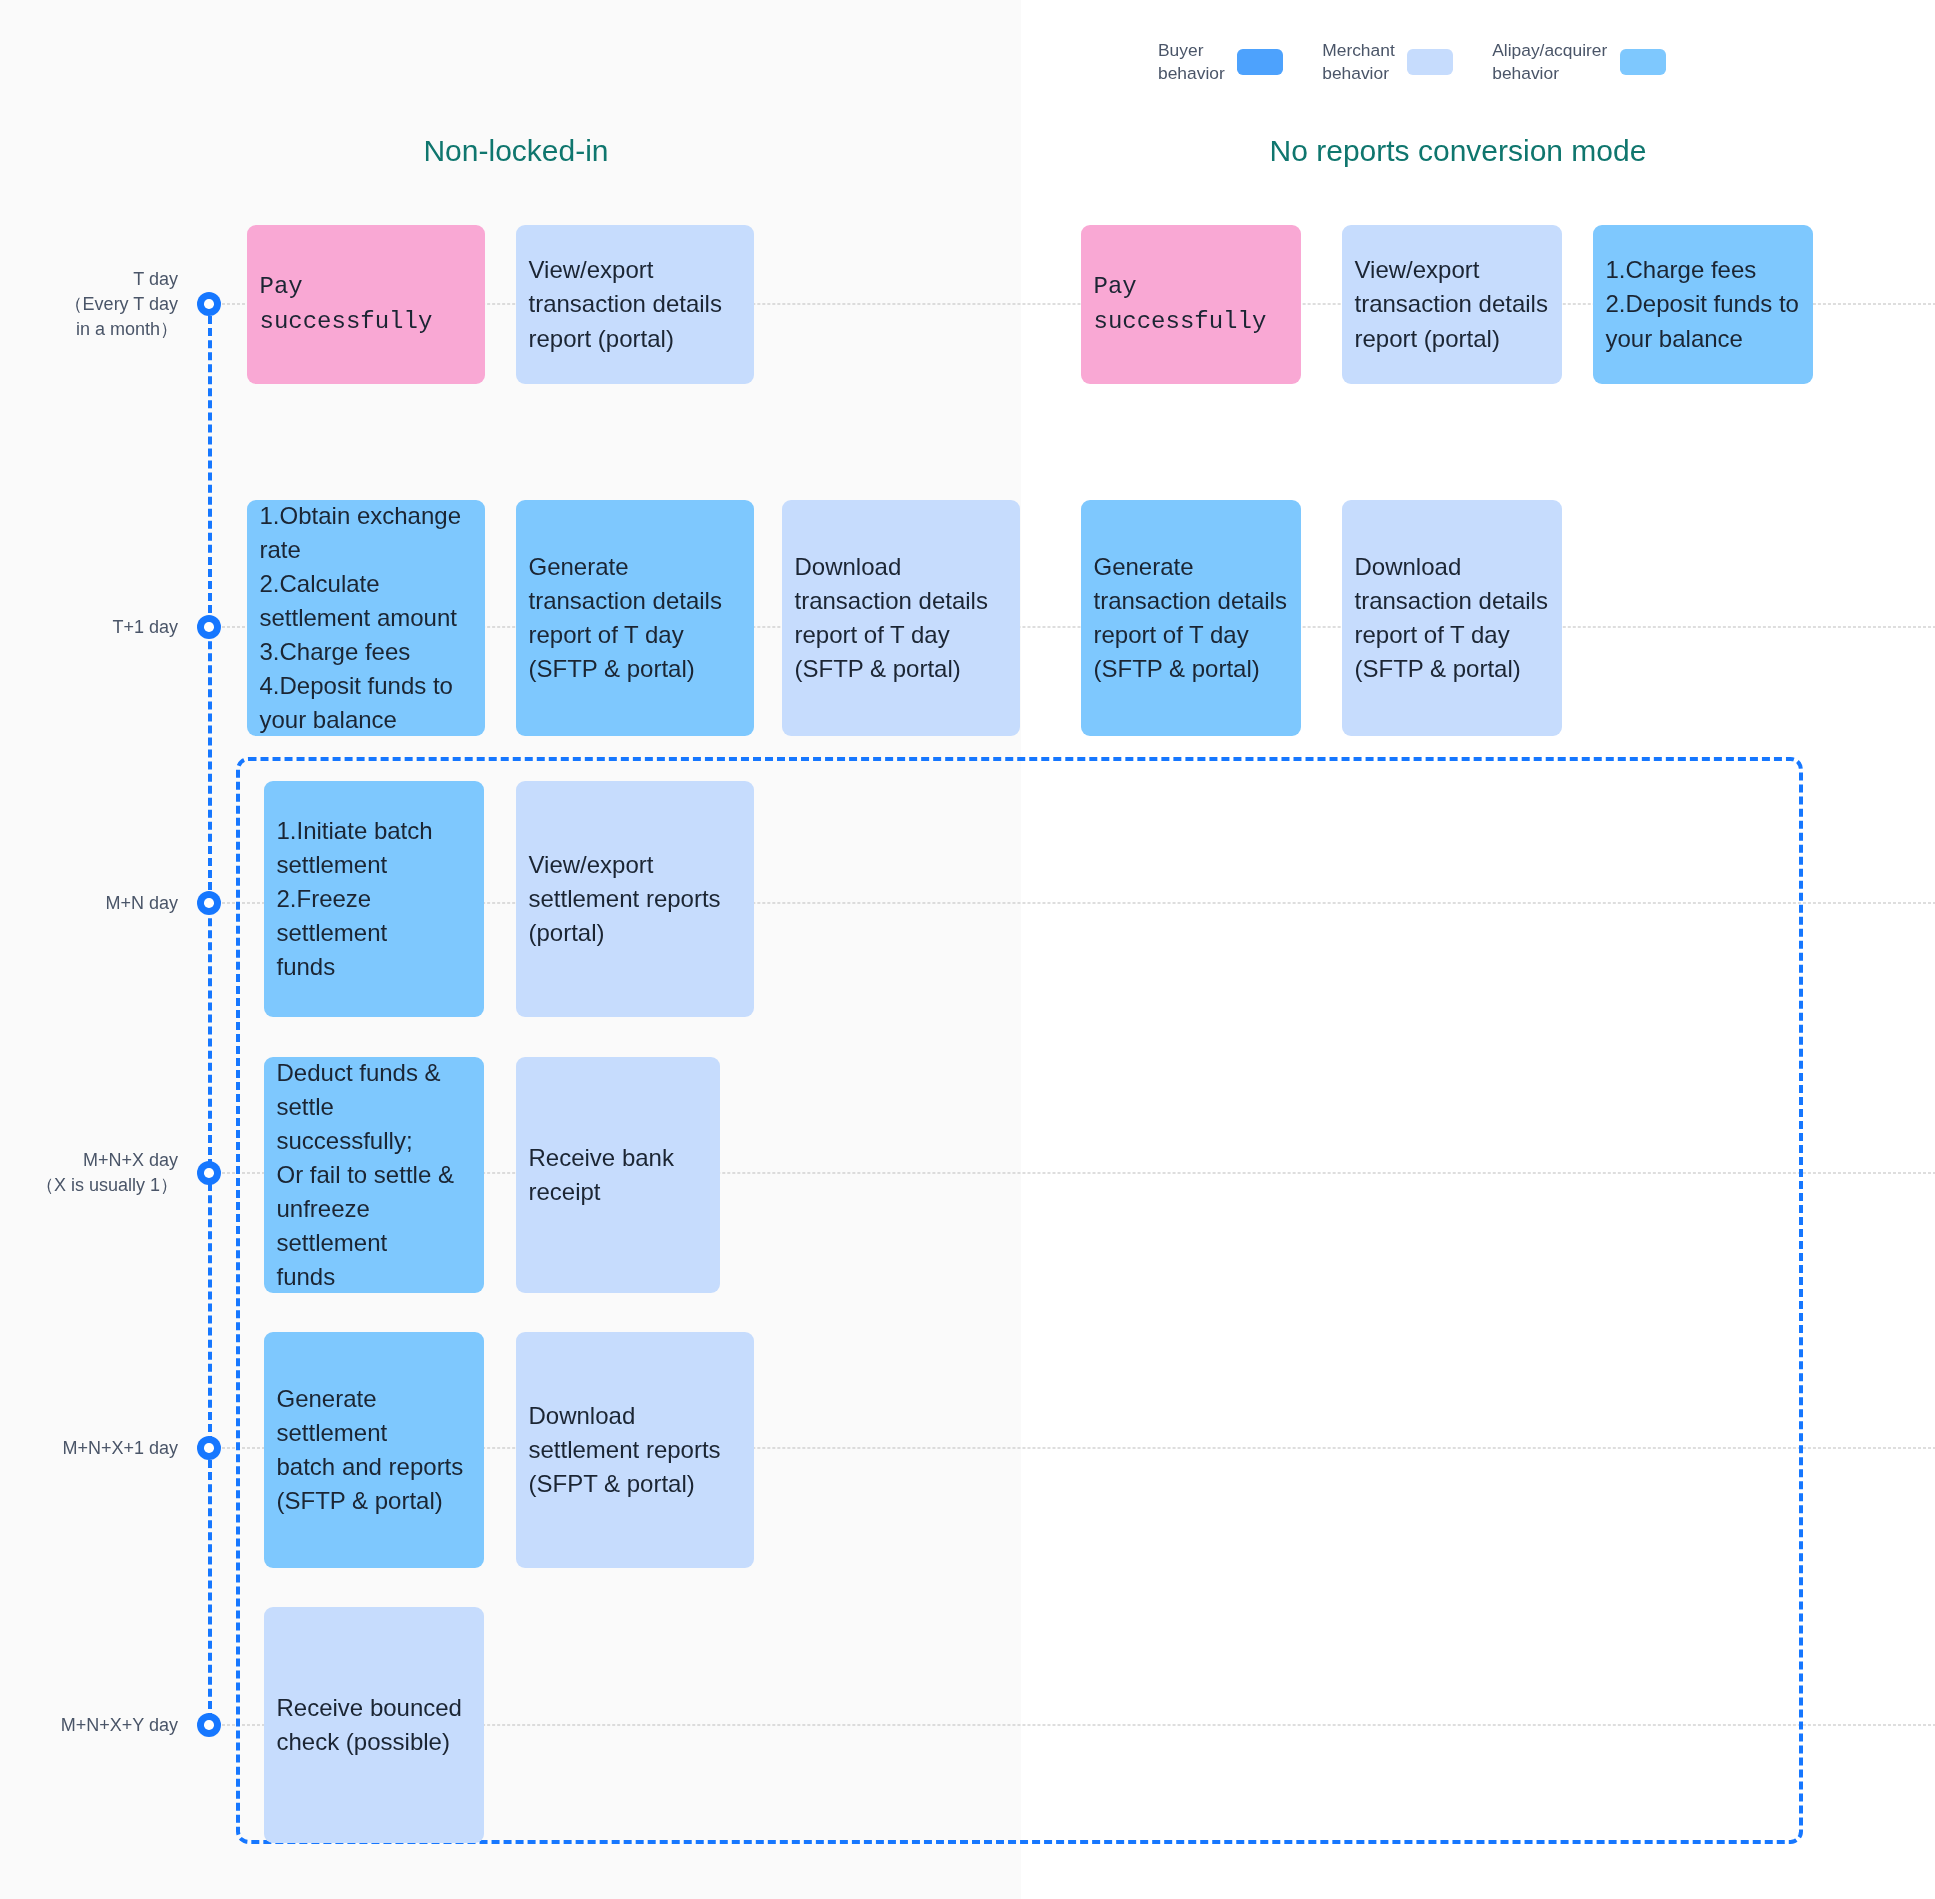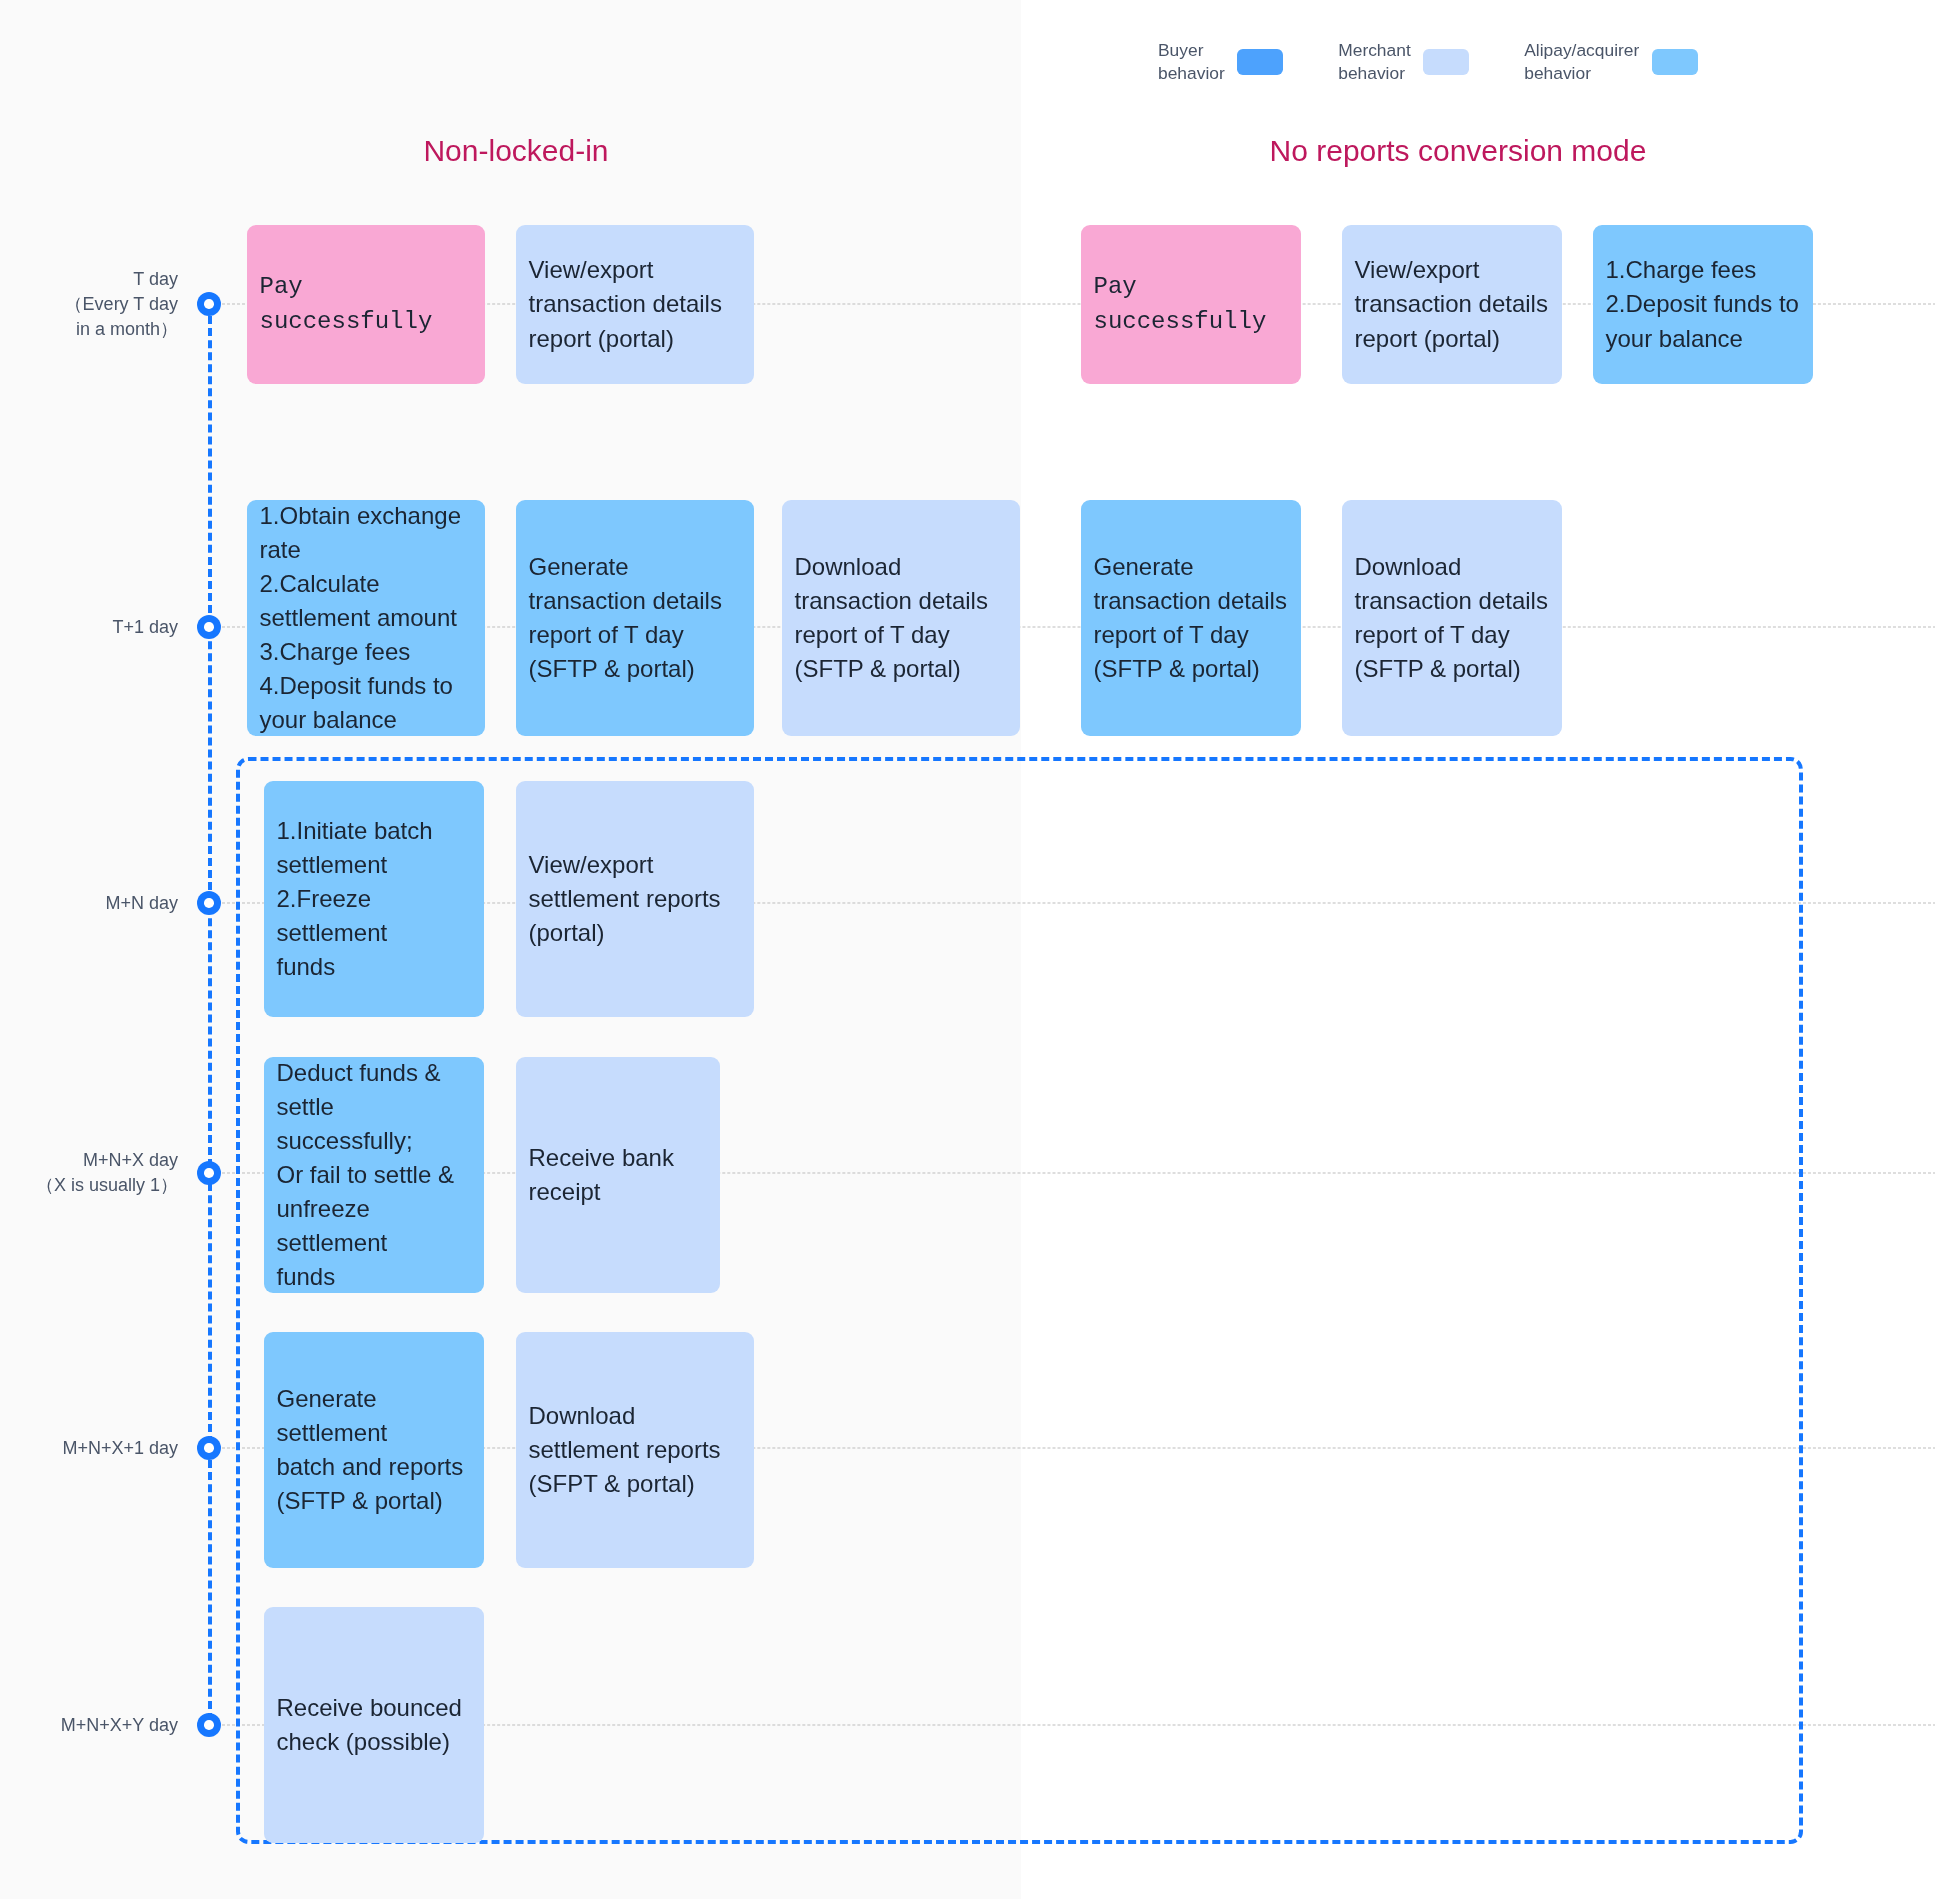--- a/index.html
+++ b/index.html
@@ -9,32 +9,32 @@
     font-family:"Liberation Sans","DejaVu Sans",sans-serif;
     color:#1f2a44;
   }
   #canvas{position:absolute;inset:0;}
 
   
   .bg-left{position:absolute;left:0;top:0;width:1021px;height:1900px;background:#fafafa;}
   .bg-right{position:absolute;left:1021px;top:0;width:915px;height:1900px;background:#ffffff;}
 
   
-  .legend{position:absolute;left:1158px;top:39px;display:flex;align-items:center;gap:16px;}
+  .legend{position:absolute;left:1158px;top:39px;display:flex;align-items:center;gap:0px;}
   .legend-item{display:flex;align-items:center;}
   .legend-label{
     font-size:17.4px;line-height:1.32;color:#4a5568;white-space:pre-line;
     text-align:left;width:auto;margin-right:12.5px;
   }
   .legend-swatch{width:46px;height:26px;border-radius:5.8px;margin-right:39px;}
   .legend-item:last-child .legend-swatch{margin-right:0;}
 
   
   .section-title{
-    position:absolute;font-size:30px;font-weight:400;color:#be185d;
+    position:absolute;font-size:30px;font-weight:400;color:#0f766e;
     white-space:nowrap;
   }
   #title-left{left:516px;top:134px;transform:translateX(-50%);}
   #title-right{left:1458px;top:134px;transform:translateX(-50%);}
 
   
   .axis-line{
     position:absolute;left:208px;top:304px;width:0;height:1429px;
     border-left:4.8px dashed #1677ff;
   }

